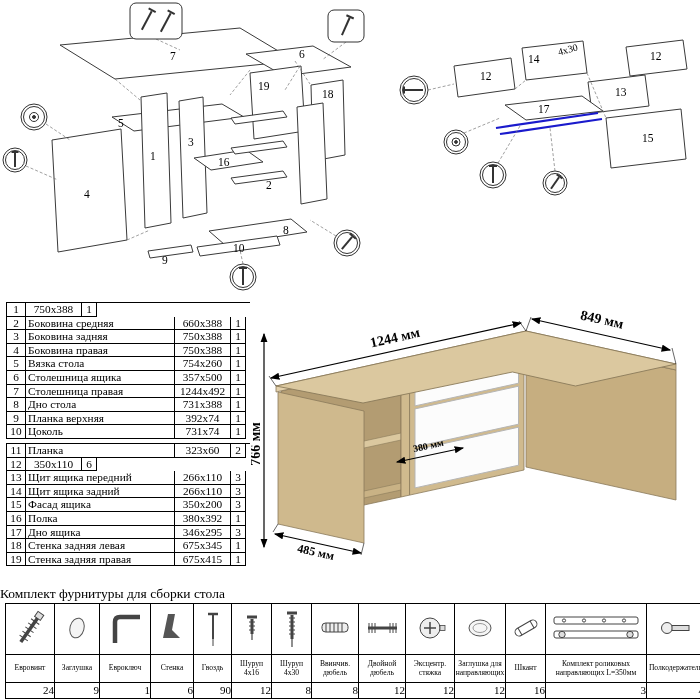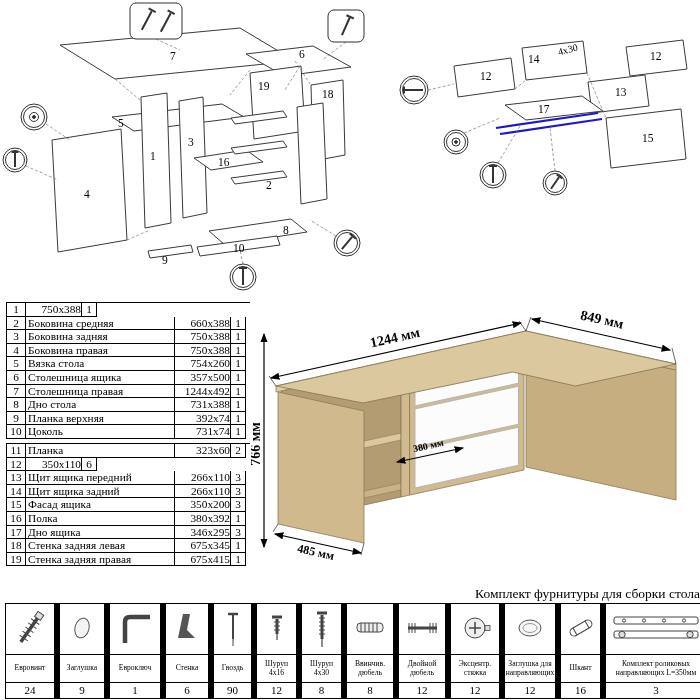--- a/index.html
+++ b/index.html
@@ -10,35 +10,35 @@
   .diag{position:absolute;}
   #diagram-left{left:0;top:0;}
   #diagram-right{left:392px;top:18px;}
   
   .parts-wrap{position:absolute;left:6px;top:302px;width:244px;}
   .ptable{border-top:1px solid #000;border-left:1px solid #000;margin-bottom:4px;}
   .prow{display:flex;height:13.6px;line-height:13.2px;font-size:11.3px;}
   .prow>div{border-right:1px solid #000;border-bottom:1px solid #000;white-space:nowrap;overflow:hidden;}
   .c-num{width:18px;text-align:center;}
   .c-name{width:146px;padding-left:2px;}
-  .c-size{width:55px;text-align:right;}
+  .c-size{width:55px;text-align:center;}
   .c-qty{width:14px;text-align:center;}
   
   #desk-view{position:absolute;left:251px;top:294px;}
   
-  .hw-title{position:absolute;left:0;top:586px;width:700px;text-align:right;
+  .hw-title{position:absolute;left:0;top:586px;width:700px;text-align:left;
             font-size:13.5px;}
   .hw-table{position:absolute;left:5px;top:603px;display:flex;
             border:1px solid #000;background:#fff;}
-  .hw-col{display:flex;flex-direction:column;border-right:6px solid #000000;flex:none;}
+  .hw-col{display:flex;flex-direction:column;border-right:1px solid #000000;flex:none;}
   .hw-col:last-child{border-right:none;}
   .hw-icon{height:50px;border-bottom:1px solid #000;display:flex;align-items:center;justify-content:center;}
   .hw-name{height:27px;border-bottom:1px solid #000;display:flex;align-items:center;justify-content:center;
            text-align:center;font-size:7.6px;line-height:1.1;padding:0 1px;overflow:hidden;}
-  .hw-qty{height:15px;text-align:center;font-size:11px;line-height:15px;}
+  .hw-qty{height:15px;text-align:right;font-size:11px;line-height:15px;}
 </style>
 </head>
 <body>
 
 <div class="page">
 
   <svg id="diagram-left" class="diag" width="388" height="300" viewBox="0 0 388 300">
     <g fill="#ffffff" stroke="#3a3a3a" stroke-width="1">
 
       <polygon points="60,45 240,28 295,61 115,79"></polygon>

